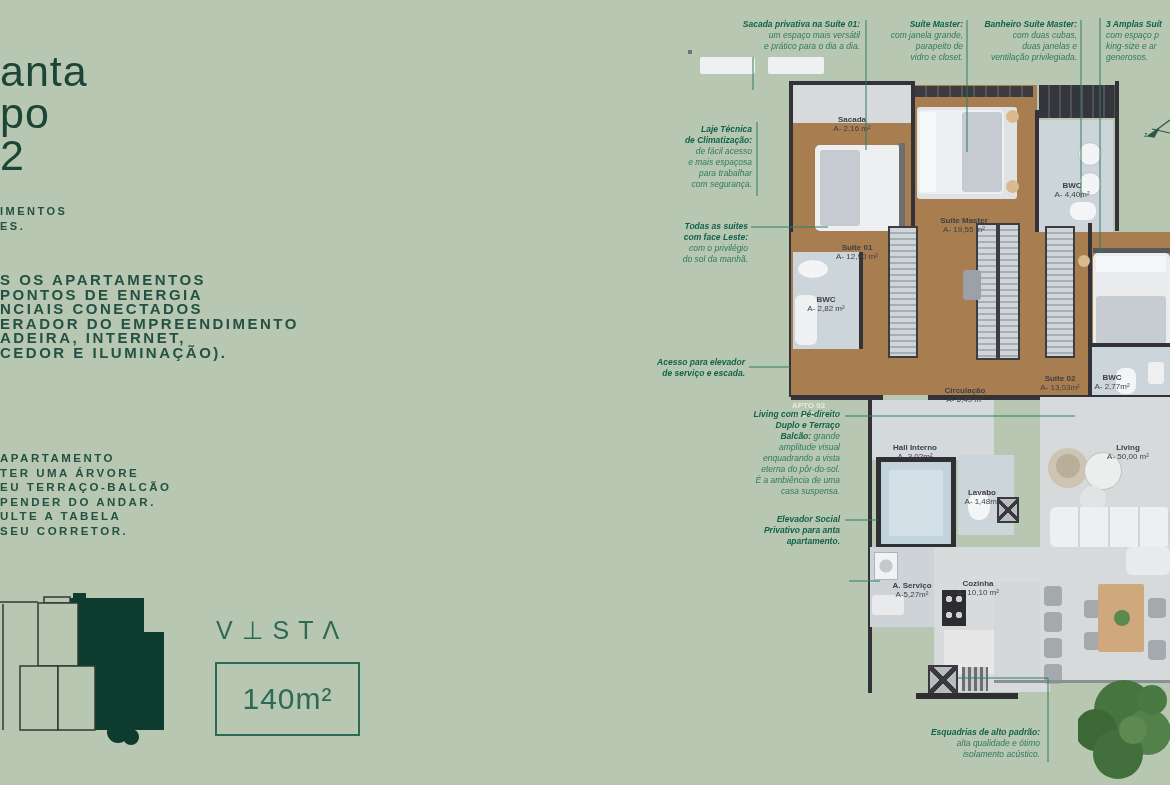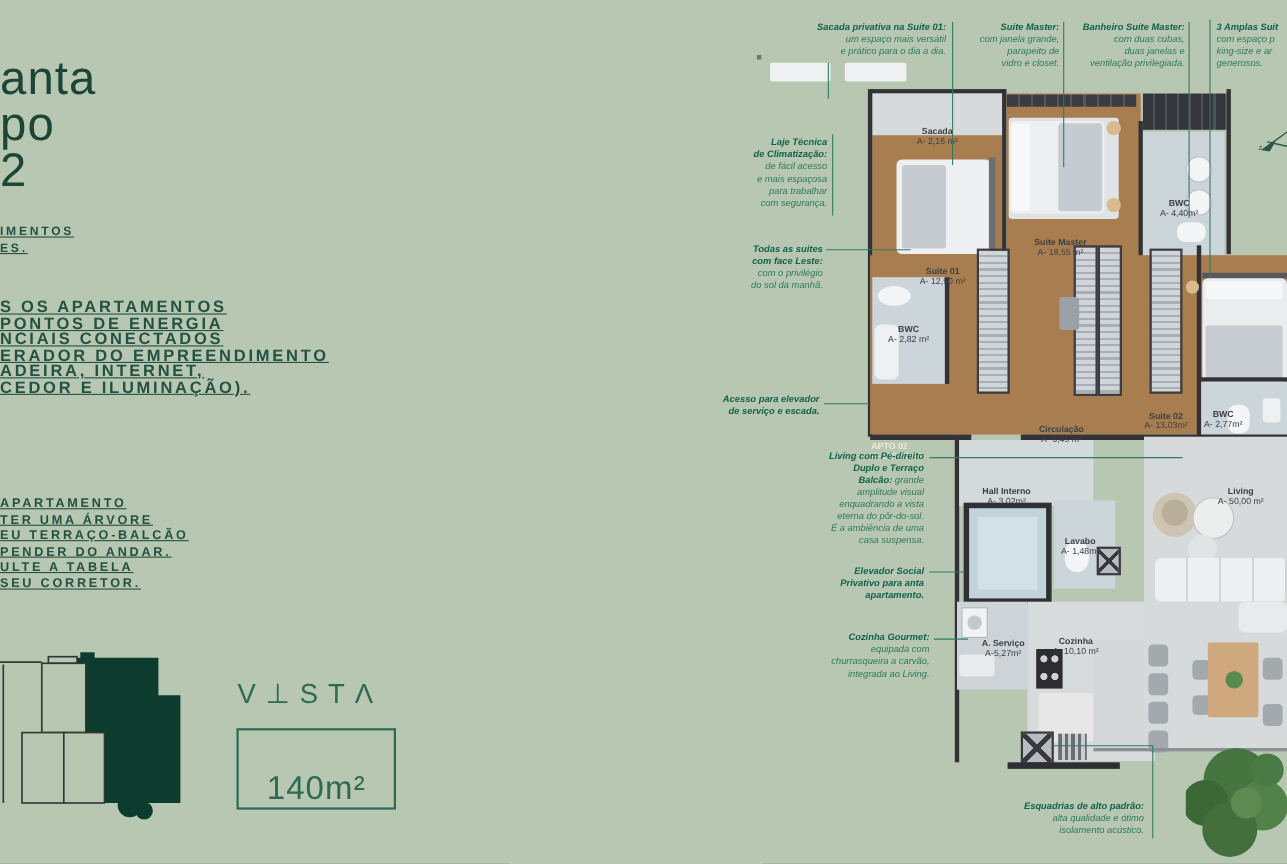--- a/index.html
+++ b/index.html
@@ -3,28 +3,28 @@
 <meta charset="utf-8">
 <style>
   html,body{margin:0;padding:0;background:#9aa898;}
   .canvas{
     position:relative;width:1170px;height:785px;overflow:hidden;
     background:#b8c7b1;font-family:"Liberation Sans",sans-serif;
   }
   
   .heading{position:absolute;left:0;top:50px;color:#1c4538;font-size:43px;line-height:42px;font-weight:400;letter-spacing:1px;}
   .frag{position:absolute;left:0;color:#235143;font-weight:700;letter-spacing:2.5px;white-space:nowrap;}
-  .frag div{height:14.6px;text-decoration:underline;}
+  .frag div{height:14.6px;}
   .frag.sub{top:205px;font-size:11px;}
   .frag.body{top:271px;font-size:15px;}
   .frag.note{top:452px;font-size:11.5px;}
   .bldg{position:absolute;left:0;top:588px;}
   .logo{position:absolute;left:216px;top:616px;font-size:25px;letter-spacing:9px;color:#2d6a56;font-weight:400;}
   .areabox{position:absolute;left:215px;top:662px;width:141px;height:70px;border:2px solid #2d6a56;
-    display:flex;align-items:flex-end;justify-content:center;color:#2d6a56;font-size:30px;font-weight:300;letter-spacing:1px;}
+    display:flex;align-items:center;justify-content:center;color:#2d6a56;font-size:30px;font-weight:300;letter-spacing:1px;}
   
   .ann{position:absolute;font-size:8.5px;line-height:11px;color:#2e7a5f;text-align:right;white-space:pre-line;z-index:30;font-style:italic;}
   .ann b{color:#10624b;font-weight:700;}
   .a-sacpriv{right:310px;top:19px;width:180px;}
   .a-suitemaster{right:207px;top:19px;width:120px;}
   .a-banheiro{right:93px;top:19px;width:150px;}
   .a-amplas{left:1106px;top:19px;width:80px;text-align:left;}
   .a-laje{right:418px;top:124px;width:130px;}
   .a-todas{right:422px;top:221px;width:130px;}
   .a-acesso{right:425px;top:357px;width:150px;}
@@ -334,21 +334,17 @@
 Duplo e Terraço
 Balcão:</b><span> grande
 amplitude visual
 enquadrando a vista
 eterna do pôr-do-sol.
 É a ambiência de uma
 casa suspensa.</span></div>
   <div class="ann a-elevsocial"><b>Elevador Social
 Privativo para anta
 apartamento.</b><span></span></div>
-  <div class="ann a-cozgourmet"><b>Cozinha Gourmet:</b><span>
-equipada com
-churrasqueira a carvão,
-integrada ao Living.</span></div>
   <div class="ann a-esquadrias"><b>Esquadrias de alto padrão:</b><span>
 alta qualidade e ótimo
 isolamento acústico.</span></div>
 
 </div>
 
 </body></html>

